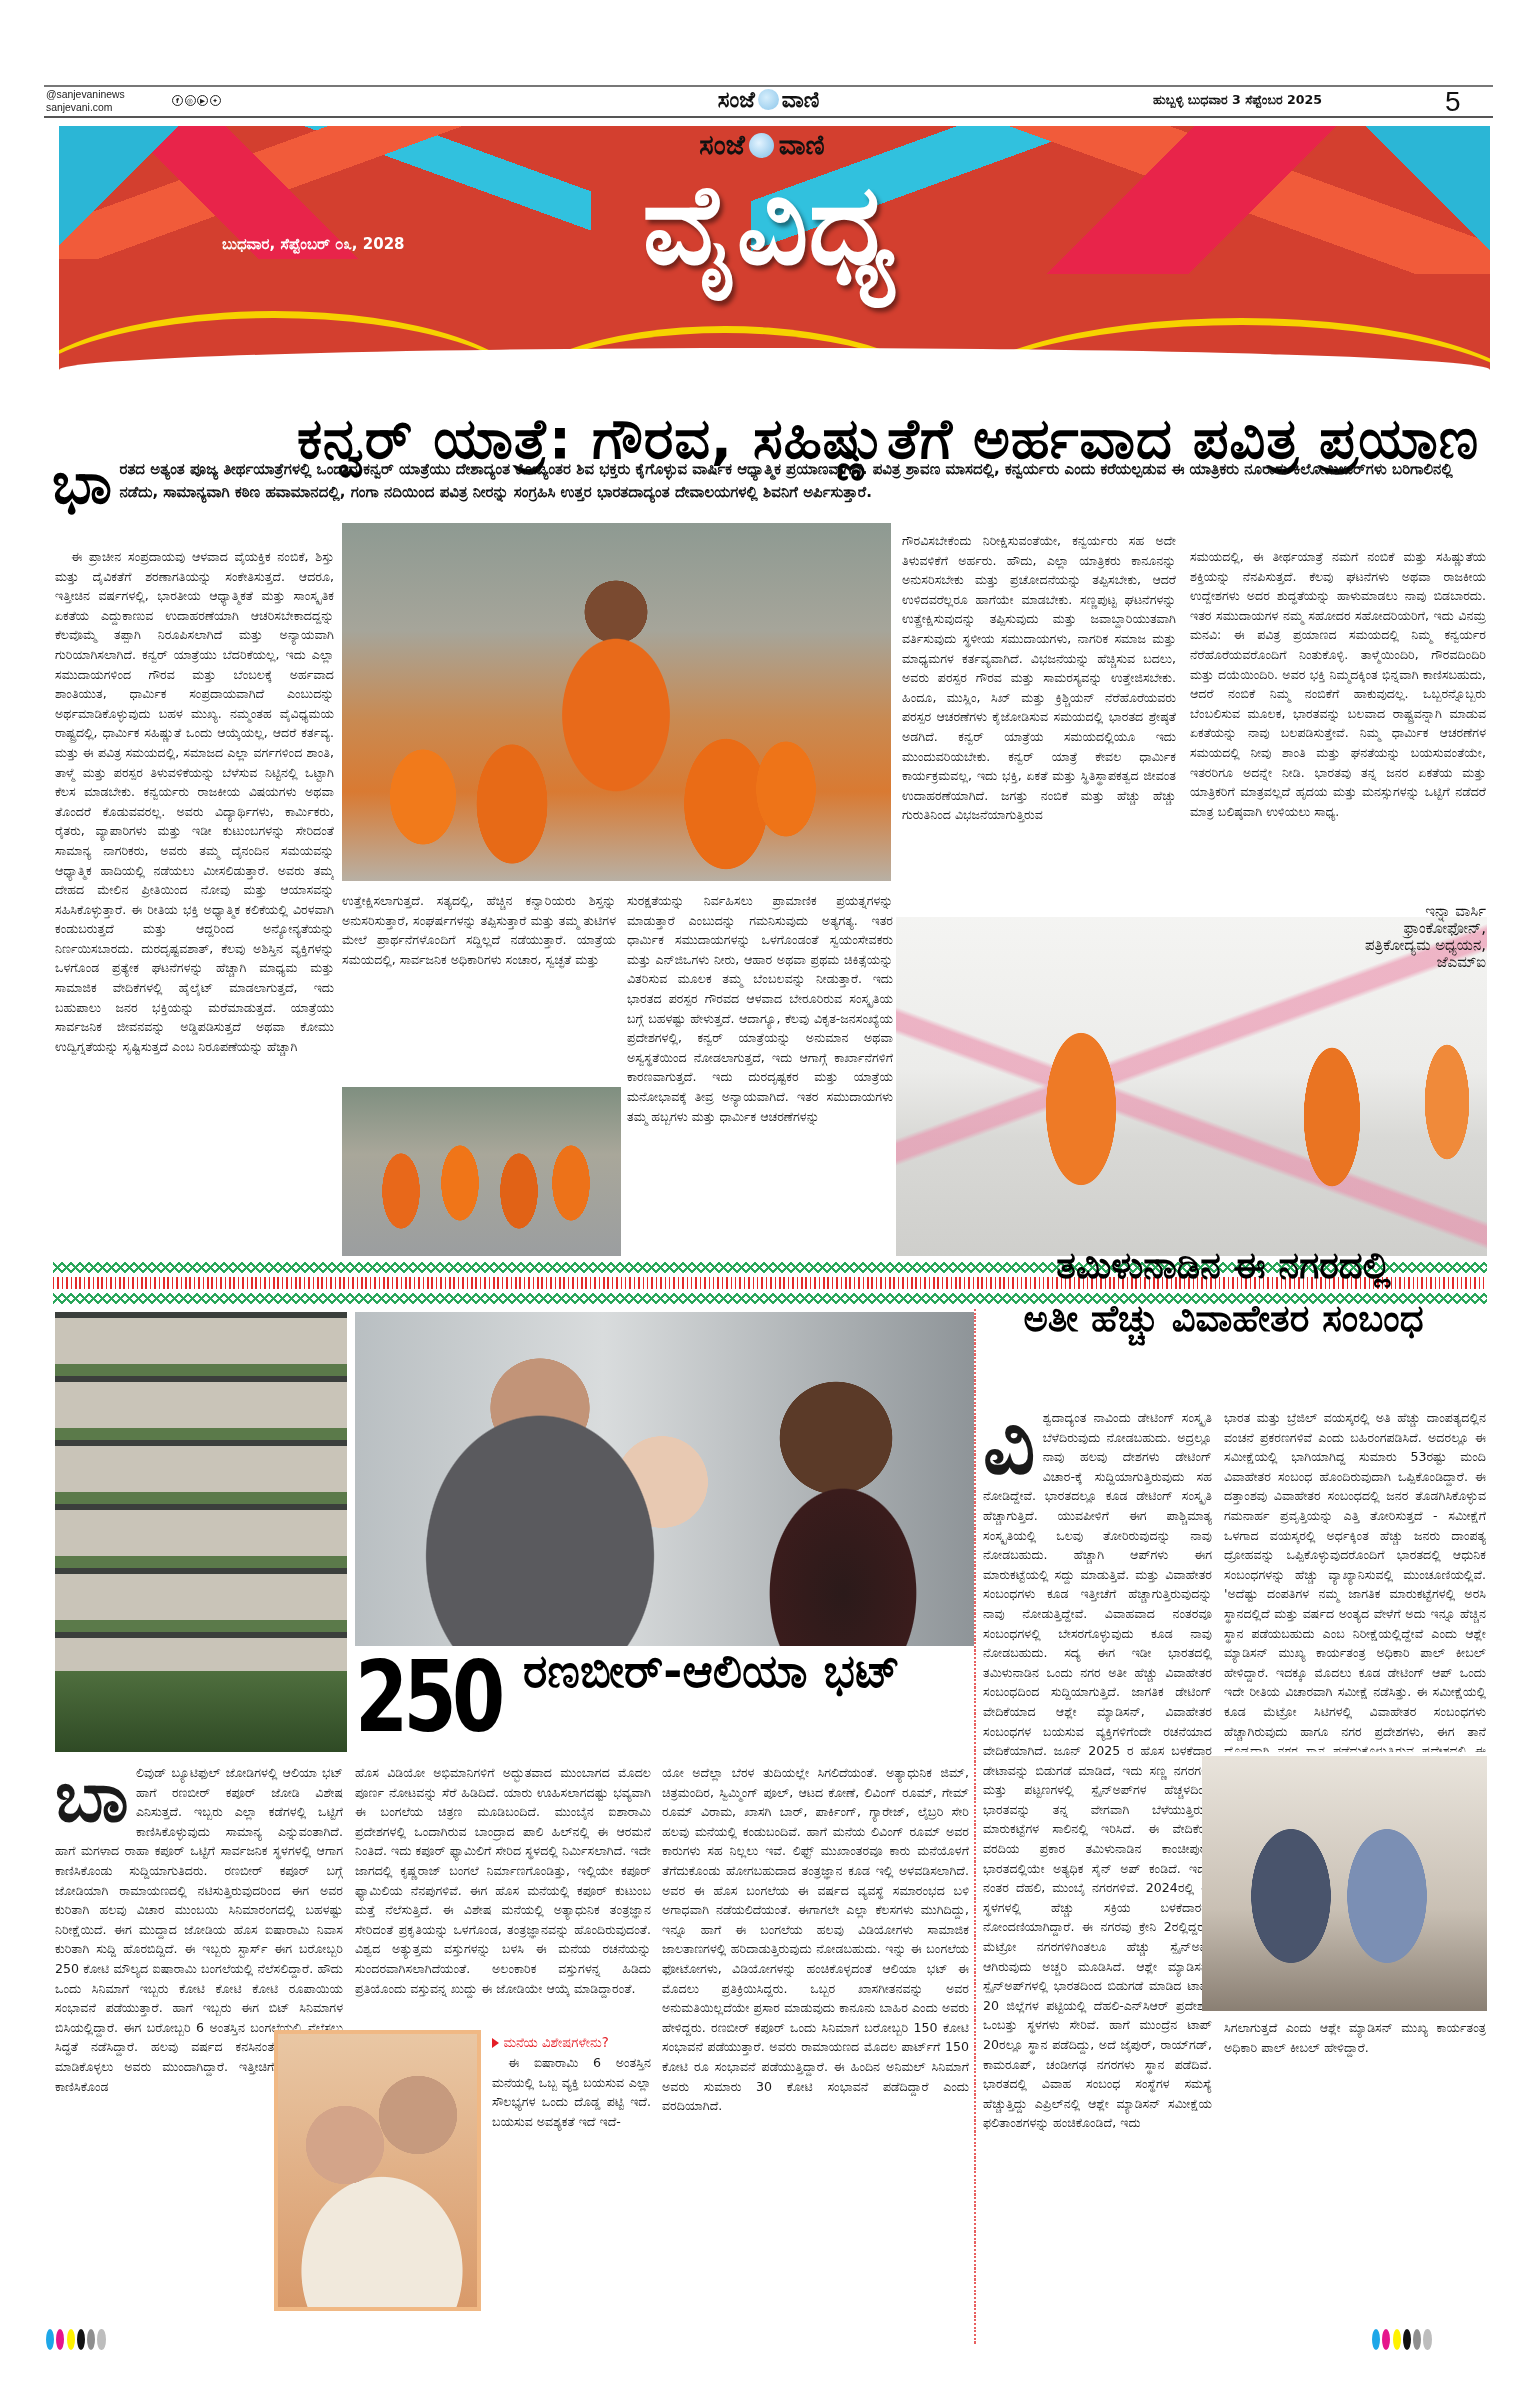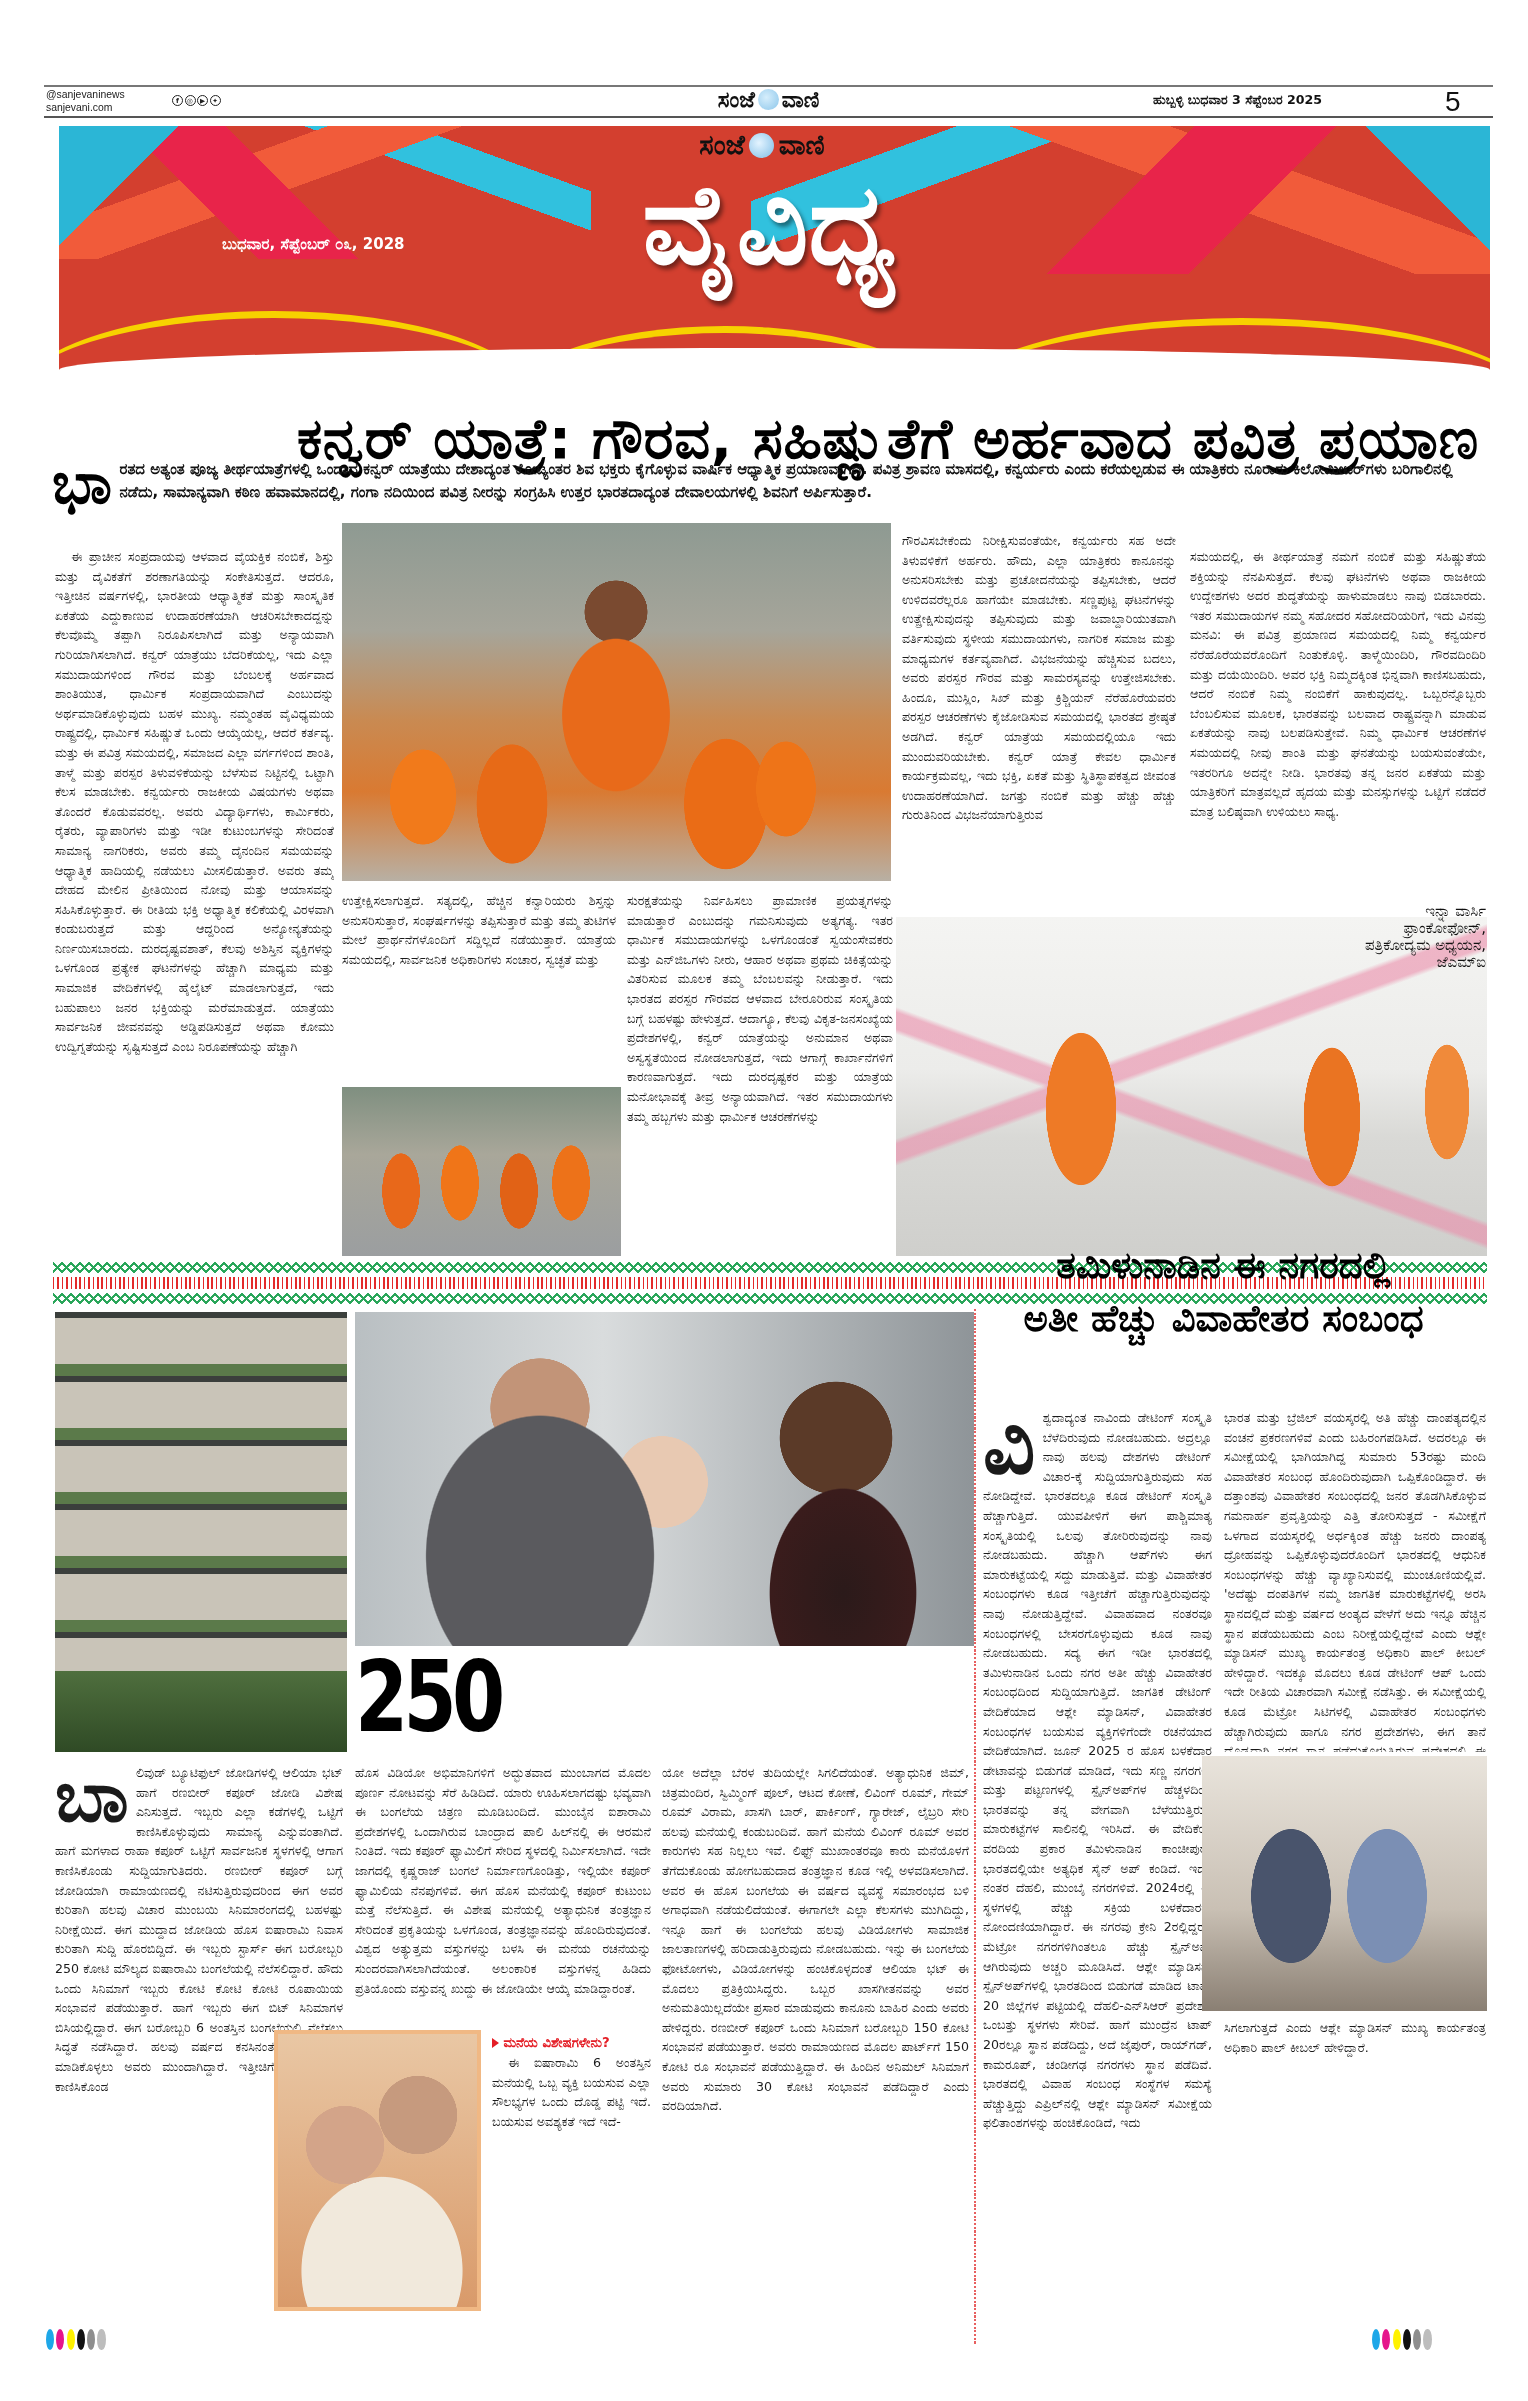--- a/index.html
+++ b/index.html
@@ -107,21 +107,21 @@
   .tn-box-line { left: 974px; top: 1309px; width: 2.2px; height: 1035px;
     background: repeating-linear-gradient(180deg, #e86060 0 2.2px, #ffffff 2.2px 3.7px); }
 
   .h-tn { left: 983px; top: 1239px; width: 481px; text-align: center; font-size: 37px; font-weight: bold; line-height: 53px; color: #000; }
   .h-ranbir-num { left: 355px; top: 1645px; font-size: 98px; font-weight: bold; color: #000; line-height: 104px; letter-spacing: -6px; transform: scaleX(0.78); transform-origin: left; }
   .h-ranbir { left: 451px; top: 1645px; width: 521px; text-align: center; font-size: 46px; font-weight: bold; color: #000; line-height: 53px; }
 
   .lead2 { font-size: 12.6px; line-height: 19.6px; }
   .dropcap-big { float: left; font-size: 71px; line-height: 62px; margin-right: 7.4px; margin-top: 3px; font-weight: bold; }
 
-  .subhead-red { color: #e41e26; font-weight: bold; font-size: 13.3px; line-height: 20px; }
+  .subhead-red { color: #e41e26; font-weight: normal; font-size: 13.3px; line-height: 20px; }
   .subhead-red .tri-icon { display: inline-block; width: 0; height: 0; border-left: 7.4px solid #e41e26; border-top: 5.2px solid transparent; border-bottom: 5.2px solid transparent; margin-right: 4.4px; vertical-align: middle; }
 
   .byline { left: 1257px; top: 903px; width: 229px; text-align: right; font-size: 15px; line-height: 17px; color: #111; }
 
   
   .reg { top: 2329px; display: flex; gap: 2.2px; }
   .reg span { width: 8.1px; height: 21px; border-radius: 50%; display: block; }
 </style>
 </head>
 <body>
@@ -208,20 +208,21 @@
 <div class="abs divider">
   <div class="zig" style="top:0;"></div>
   <div class="stripes"></div>
   <div class="zig" style="top:31px;"></div>
 </div>
 
 <div class="abs photo ph-building"></div>
 <div class="abs photo ph-couple"></div>
 <div class="abs h-ranbir-num">250</div>
 <div class="abs h-ranbir">
+  <div>ರಣಬೀರ್-ಆಲಿಯಾ ಭಟ್</div>
 </div>
 
 <div class="abs col lead2" style="left:55px;top:1763px;width:288px;height:569px;overflow:hidden;">
   <span class="dropcap-big">ಬಾ</span>
   <span>ಲಿವುಡ್ ಬ್ಯೂಟಿಫುಲ್ ಜೋಡಿಗಳಲ್ಲಿ ಆಲಿಯಾ ಭಟ್ ಹಾಗೆ ರಣಬೀರ್ ಕಪೂರ್ ಜೋಡಿ ವಿಶೇಷ ಎನಿಸುತ್ತದೆ. ಇಬ್ಬರು ಎಲ್ಲಾ ಕಡೆಗಳಲ್ಲಿ ಒಟ್ಟಿಗೆ ಕಾಣಿಸಿಕೊಳ್ಳುವುದು ಸಾಮಾನ್ಯ ಎನ್ನುವಂತಾಗಿದೆ. ಹಾಗೆ ಮಗಳಾದ ರಾಹಾ ಕಪೂರ್ ಒಟ್ಟಿಗೆ ಸಾರ್ವಜನಿಕ ಸ್ಥಳಗಳಲ್ಲಿ ಆಗಾಗ ಕಾಣಿಸಿಕೊಂಡು ಸುದ್ದಿಯಾಗುತಿದರು. ರಣಬೀರ್ ಕಪೂರ್ ಬಗ್ಗೆ ಜೋಡಿಯಾಗಿ ರಾಮಾಯಣದಲ್ಲಿ ನಟಿಸುತ್ತಿರುವುದರಿಂದ ಈಗ ಅವರ ಕುರಿತಾಗಿ ಹಲವು ವಿಚಾರ ಮುಂಬಯಿ ಸಿನಿಮಾರಂಗದಲ್ಲಿ ಬಹಳಷ್ಟು ನಿರೀಕ್ಷೆಯಿದೆ. ಈಗ ಮುದ್ದಾದ ಜೋಡಿಯ ಹೊಸ ಐಷಾರಾಮಿ ನಿವಾಸ ಕುರಿತಾಗಿ ಸುದ್ದಿ ಹೊರಬಿದ್ದಿದೆ. ಈ ಇಬ್ಬರು ಸ್ಟಾರ್ಸ್ ಈಗ ಬರೋಬ್ಬರಿ 250 ಕೋಟಿ ಮೌಲ್ಯದ ಐಷಾರಾಮಿ ಬಂಗಲೆಯಲ್ಲಿ ನೆಲೆಸಲಿದ್ದಾರೆ. ಹೌದು ಒಂದು ಸಿನಿಮಾಗೆ ಇಬ್ಬರು ಕೋಟಿ ಕೋಟಿ ಕೋಟಿ ರೂಪಾಯಿಯ ಸಂಭಾವನೆ ಪಡೆಯುತ್ತಾರೆ. ಹಾಗೆ ಇಬ್ಬರು ಈಗ ಬಿಟ್ ಸಿನಿಮಾಗಳ ಬಿಸಿಯಲ್ಲಿದ್ದಾರೆ. ಈಗ ಬರೋಬ್ಬರಿ 6 ಅಂತಸ್ತಿನ ಬಂಗಲೆಯಲ್ಲಿ ನೆಲೆಸಲು ಸಿದ್ಧತೆ ನಡೆಸಿದ್ದಾರೆ. ಹಲವು ವರ್ಷದ ಕನಸಿನಂತೆ ಈಗ ನನಸು ಮಾಡಿಕೊಳ್ಳಲು ಅವರು ಮುಂದಾಗಿದ್ದಾರೆ. ಇತ್ತೀಚಿಗೆ ಆನ್‌ಲೈನ್‌ನಲ್ಲಿ ಕಾಣಿಸಿಕೊಂಡ</span>
 </div>
 <div class="abs col" style="left:355px;top:1763px;width:296px;height:266px;overflow:hidden;">
   <p style="text-indent:0">ಹೊಸ ವಿಡಿಯೋ ಅಭಿಮಾನಿಗಳಿಗೆ ಅದ್ಭುತವಾದ ಮುಂಬಾಗದ ಮೊದಲ ಪೂರ್ಣ ನೋಟವನ್ನು ಸೆರೆ ಹಿಡಿದಿದೆ. ಯಾರು ಊಹಿಸಲಾಗದಷ್ಟು ಭವ್ಯವಾಗಿ ಈ ಬಂಗಲೆಯ ಚಿತ್ರಣ ಮೂಡಿಬಂದಿದೆ. ಮುಂಬೈನ ಐಶಾರಾಮಿ ಪ್ರದೇಶಗಳಲ್ಲಿ ಒಂದಾಗಿರುವ ಬಾಂದ್ರಾದ ಪಾಲಿ ಹಿಲ್‌ನಲ್ಲಿ ಈ ಆರಮನೆ ನಿಂತಿದೆ. ಇದು ಕಪೂರ್ ಫ್ಯಾಮಿಲಿಗೆ ಸೇರಿದ ಸ್ಥಳದಲ್ಲಿ ನಿರ್ಮಿಸಲಾಗಿದೆ. ಇದೇ ಜಾಗದಲ್ಲಿ ಕೃಷ್ಣರಾಜ್ ಬಂಗಲೆ ನಿರ್ಮಾಣಗೊಂಡಿತ್ತು, ಇಲ್ಲಿಯೇ ಕಪೂರ್ ಫ್ಯಾಮಿಲಿಯ ನೆನಪುಗಳಿವೆ. ಈಗ ಹೊಸ ಮನೆಯಲ್ಲಿ ಕಪೂರ್ ಕುಟುಂಬ ಮತ್ತೆ ನೆಲೆಸುತ್ತಿದೆ. ಈ ವಿಶೇಷ ಮನೆಯಲ್ಲಿ ಅತ್ಯಾಧುನಿಕ ತಂತ್ರಜ್ಞಾನ ಸೇರಿದಂತೆ ಪ್ರಕೃತಿಯನ್ನು ಒಳಗೊಂಡ, ತಂತ್ರಜ್ಞಾನವನ್ನು ಹೊಂದಿರುವುದಂತೆ. ವಿಶ್ವದ ಅತ್ಯುತ್ತಮ ವಸ್ತುಗಳನ್ನು ಬಳಸಿ ಈ ಮನೆಯ ರಚನೆಯನ್ನು ಸುಂದರವಾಗಿಸಲಾಗಿದೆಯಂತೆ. ಅಲಂಕಾರಿಕ ವಸ್ತುಗಳನ್ನ ಹಿಡಿದು ಪ್ರತಿಯೊಂದು ವಸ್ತುವನ್ನ ಖುದ್ದು ಈ ಜೋಡಿಯೇ ಆಯ್ಕೆ ಮಾಡಿದ್ದಾರಂತೆ.</p>
 </div>
 <div class="abs photo ph-wedding"></div>

